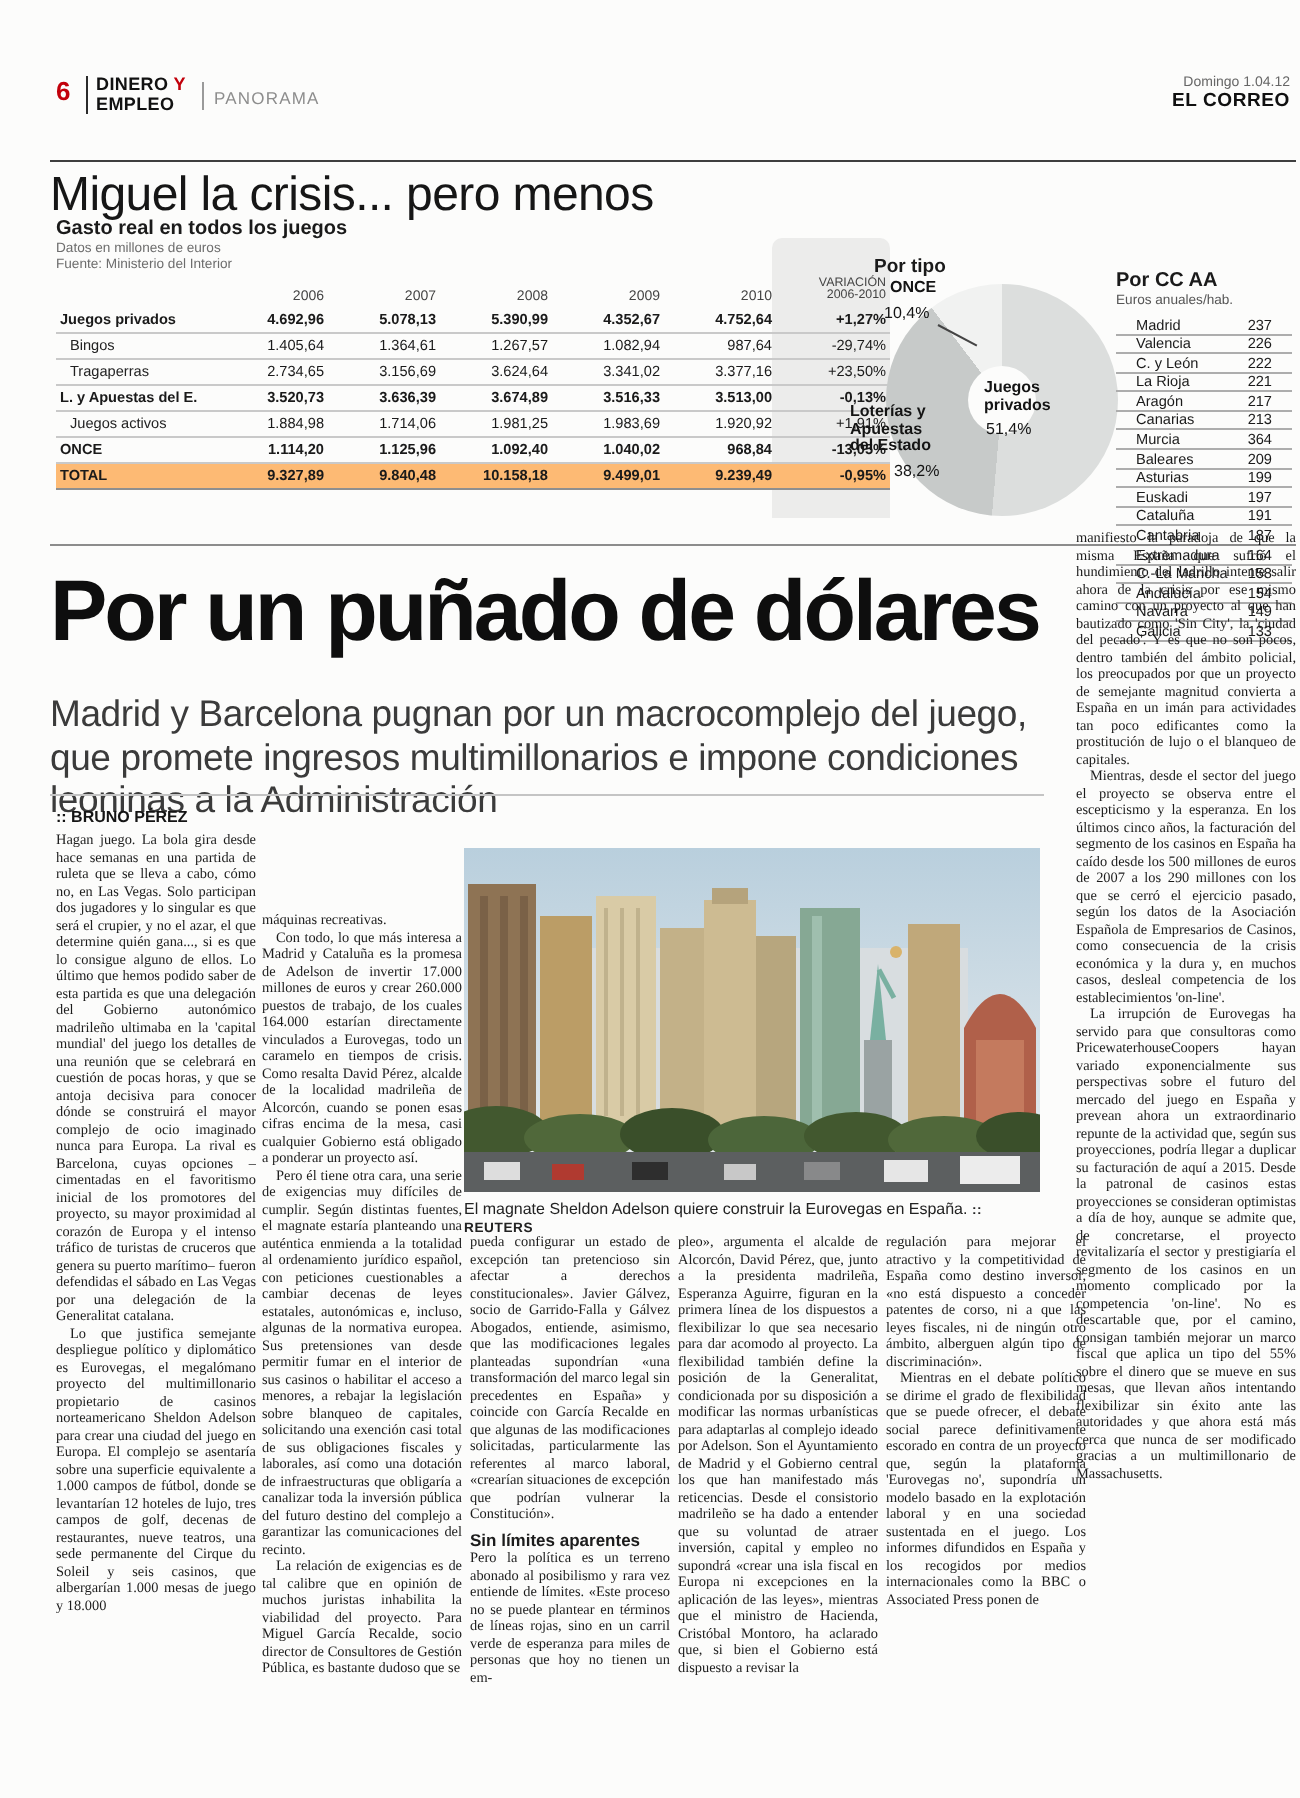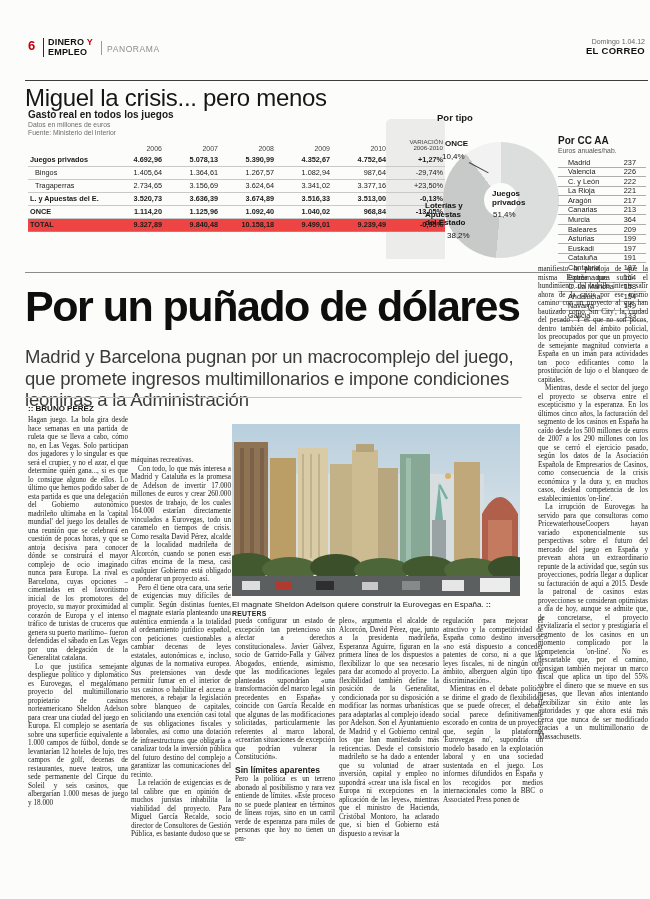--- a/index.html
+++ b/index.html
@@ -27,26 +27,26 @@
   .var-band{ position:absolute; left:386px; top:119px; width:59px; height:140px; background:#ececeb; border-radius:5px 5px 0 0; }
   table.gasto{ position:absolute; left:28px; top:137px; width:417px; border-collapse:collapse; table-layout:fixed; font-size:7.3px; }
   table.gasto col.lbl{ width:80px; } table.gasto col.num{ width:56px; } table.gasto col.var{ width:57px; }
   table.gasto th, table.gasto td{ padding:1.5px 2px; text-align:right; font-weight:normal; vertical-align:bottom; }
   table.gasto thead th{ color:#444; font-size:7px; }
   table.gasto thead .varhead{ font-size:6.2px; line-height:6.8px; color:#444; }
   table.gasto tbody th{ text-align:left; }
   table.gasto tbody tr{ border-bottom:1px solid #c9c9c9; }
   table.gasto tr.grp th, table.gasto tr.grp td{ font-weight:bold; }
   table.gasto tr.sub th{ padding-left:7px; color:#222; }
-  table.gasto tr.total{ background:#ef4444; border-top:1px solid #8f8f8f; border-bottom:1px solid #8f8f8f; }
+  table.gasto tr.total{ background:#fdba74; border-top:1px solid #8f8f8f; border-bottom:1px solid #8f8f8f; }
   table.gasto tr.total th, table.gasto tr.total td{ font-weight:bold; }
 
   
   .pie-wrap{ position:absolute; left:425px; top:112px; width:135px; height:155px; }
-  .pie-title{ position:absolute; left:12px; top:0; font-size:9.5px; font-weight:bold; }
+  .pie-title{ position:absolute; left:12px; top:16px; font-size:9.5px; font-weight:bold; }
   .donut{ position:absolute; left:18px; top:30px; width:116px; height:116px; border-radius:50%;
           background:conic-gradient(#dcdedd 0deg 185deg, #c7cac9 185deg 322.6deg, #f1f2f1 322.6deg 360deg); }
   .donut-hole{ position:absolute; left:41px; top:41px; width:34px; height:34px; border-radius:50%; background:#fcfcfb; }
   .pie-lab{ position:absolute; font-size:8px; line-height:8.6px; color:#141414; }
   .lab-once{ left:20px; top:28px; font-weight:bold; }
   .lab-once-val{ left:17px; top:41px; }
   .leader{ position:absolute; left:44px; top:50px; width:22px; height:1px; background:#444; transform:rotate(28deg); transform-origin:left center; }
   .lab-jp{ left:67px; top:78px; width:58px; font-weight:bold; }
   .lab-jp-val{ left:68px; top:99px; }
   .lab-lot{ left:0px; top:90px; width:44px; font-weight:bold; }
@@ -164,20 +164,29 @@
           <td>+23,50%</td>
       </tr>
       <tr class="grp">
         <th>L. y Apuestas del E.</th>
         <td>3.520,73</td>
           <td>3.636,39</td>
           <td>3.674,89</td>
           <td>3.516,33</td>
           <td>3.513,00</td>
           <td>-0,13%</td>
+      </tr>
+      <tr class="sub">
+        <th>Juegos activos</th>
+        <td>1.884,98</td>
+          <td>1.714,06</td>
+          <td>1.981,25</td>
+          <td>1.983,69</td>
+          <td>1.920,92</td>
+          <td>+1,91%</td>
       </tr>
       <tr class="grp">
         <th>ONCE</th>
         <td>1.114,20</td>
           <td>1.125,96</td>
           <td>1.092,40</td>
           <td>1.040,02</td>
           <td>968,84</td>
           <td>-13,05%</td>
       </tr>

